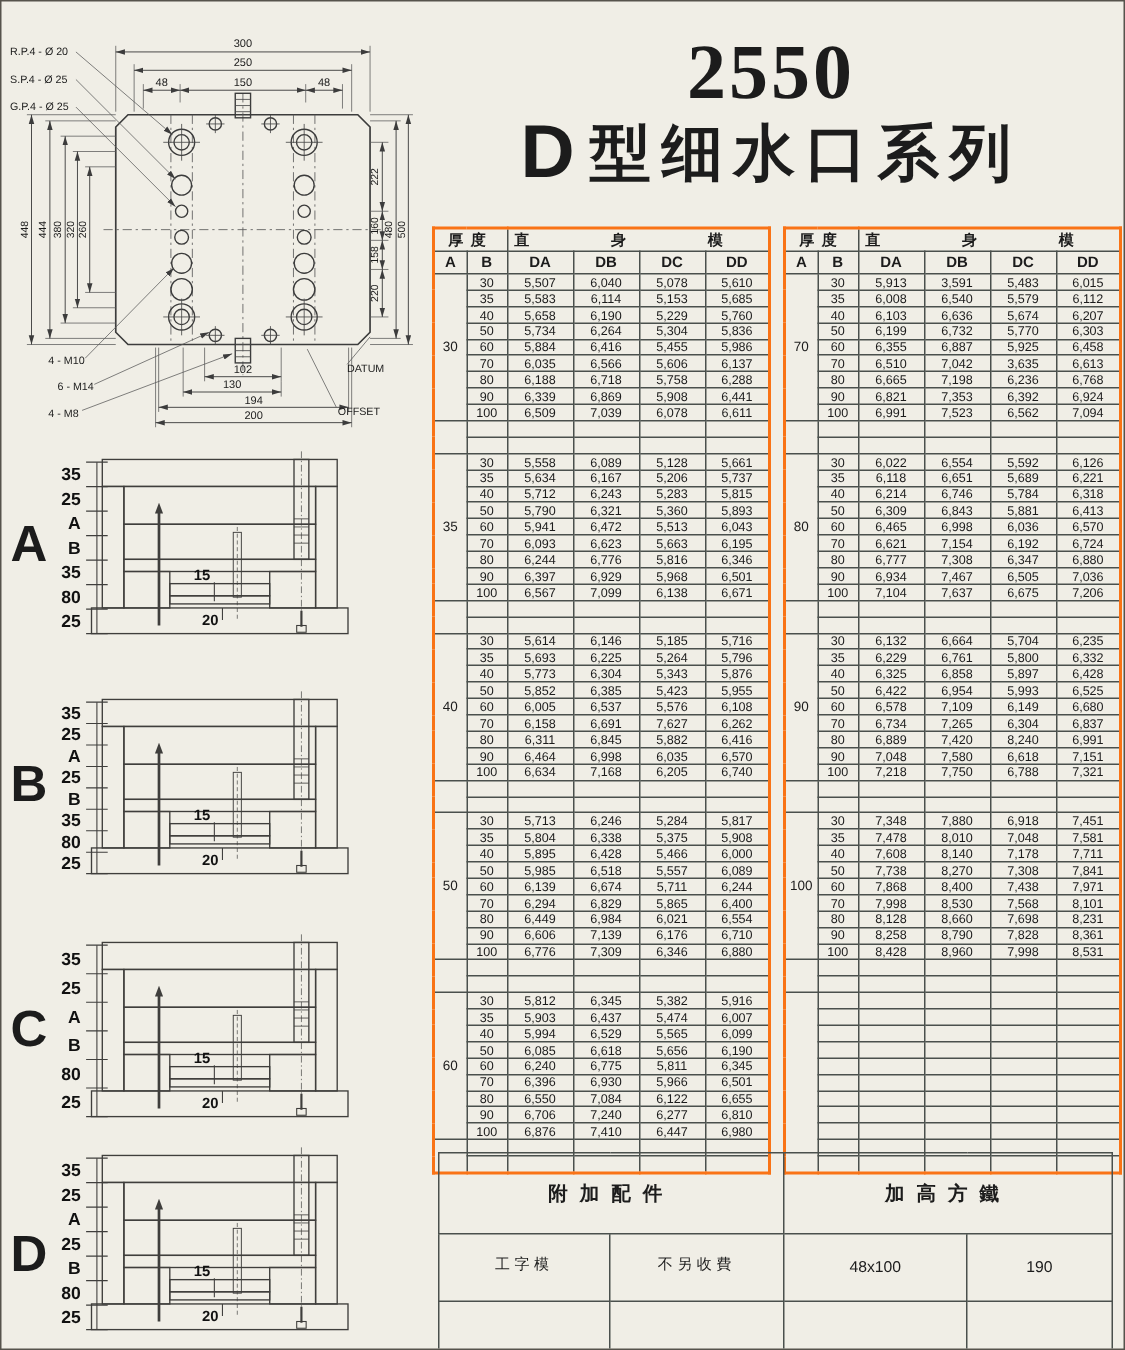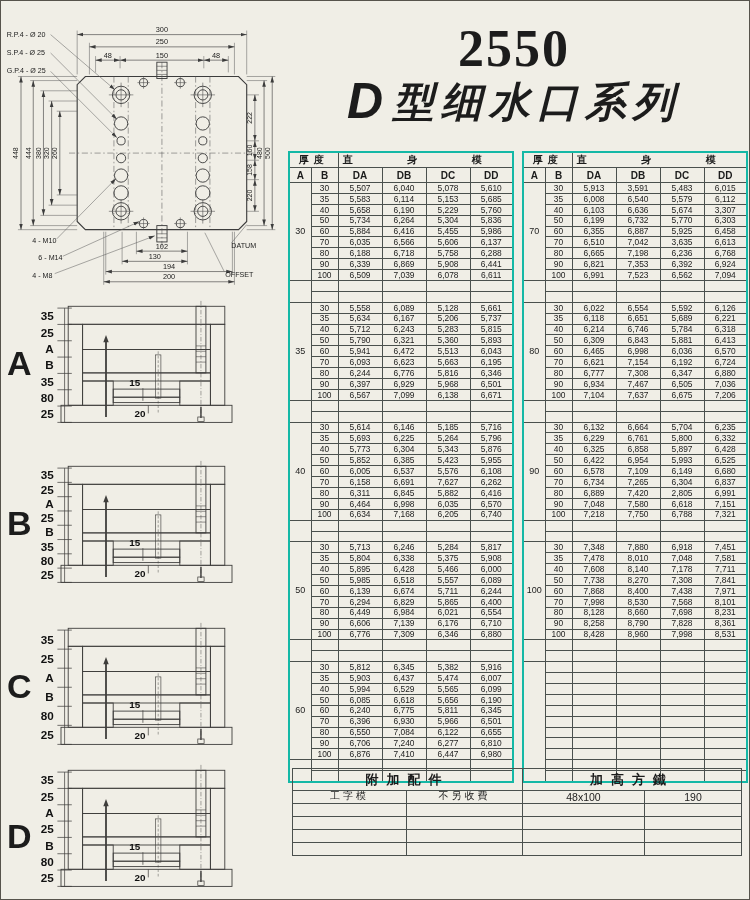--- a/index.html
+++ b/index.html
@@ -4,21 +4,21 @@
 <style>
   html,body{margin:0;padding:0;background:#d8d6cf;}
   .page{position:relative;width:750px;height:900px;background:#f0eee6;
         font-family:"Liberation Sans",sans-serif;color:#1c1c1c;overflow:hidden;
         border:1px solid #56534c;box-sizing:border-box;}
   
   .title-block{position:absolute;left:283px;top:22px;width:460px;text-align:center;}
   .title-model{font-family:"Liberation Serif",serif;font-weight:bold;font-size:52px;
                line-height:1.0;letter-spacing:2px;}
   .title-series{font-weight:bold;font-size:41px;letter-spacing:7px;line-height:1.05;
-                font-family:"Liberation Sans","DejaVu Sans",sans-serif;font-style:italic;}
+                font-family:"Liberation Sans","DejaVu Sans",sans-serif;}
   .series-d{font-size:50px;letter-spacing:10px;vertical-align:-2px;}
   
   .topview{position:absolute;left:4px;top:4px;width:272px;height:288px;}
   .topview svg{width:100%;height:100%;}
   .ol{fill:none;stroke:#3c3c3c;stroke-width:1.1;}
   .c1{fill:none;stroke:#3c3c3c;stroke-width:.9;}
   .cl{fill:none;stroke:#5a5a5a;stroke-width:.55;stroke-dasharray:6 2.5 1.5 2.5;}
   .xh{fill:none;stroke:#4a4a4a;stroke-width:.55;}
   .xl{fill:none;stroke:#5a5a5a;stroke-width:.5;}
   .dl{fill:none;stroke:#3c3c3c;stroke-width:.6;}
@@ -26,32 +26,32 @@
   .rt{font-size:6.8px;text-anchor:middle;fill:#1c1c1c;}
   .ct{font-size:7px;text-anchor:start;fill:#1c1c1c;}
   
   .diag{position:absolute;left:24px;width:216px;height:137px;}
   .diag svg{width:100%;height:100%;}
   .dletter{position:absolute;left:6px;font-size:34px;font-weight:bold;
            font-family:"Liberation Sans",sans-serif;}
   
   .dtable{position:absolute;top:150px;width:224px;}
   .dtable table{border-collapse:collapse;width:100%;table-layout:fixed;
-                border:2px solid #14b8a6;}
+                border:2px solid #f97316;}
   .dtable th,.dtable td{border:1px solid #4a504d;padding:0;text-align:center;
                 overflow:hidden;white-space:nowrap;}
   .dtable thead th{height:14px;font-size:10px;font-weight:bold;}
   .h-cjk{font-family:"Liberation Serif",serif;font-weight:bold;font-size:12px;letter-spacing:5px;}
   .body-h{letter-spacing:26px;}
   .dtable td{height:9.9px;font-size:8.4px;line-height:1;}
   .dtable td.ac{font-size:9px;}
   
   .acc{position:absolute;left:291px;top:767px;width:449px;}
   .acc table{border-collapse:collapse;width:100%;table-layout:fixed;border:1.6px solid #343936;}
-  .acc th,.acc td{border:1px solid #4a504d;padding:0;text-align:center;overflow:hidden;}
+  .acc th,.acc td{border:1px solid #4a504d;padding:16px;text-align:center;overflow:hidden;}
   .acc th{height:21px;font-family:"Liberation Serif",serif;font-weight:bold;
           font-size:13px;letter-spacing:8px;}
   .acc td{height:12px;font-size:10.5px;line-height:1;}
   .acc td.cjk{font-family:Liberation Mono, monospace;font-size:10px;letter-spacing:3px;margin-top:48px;}
 </style>
 </head>
 <body>
 
 <div class="page">
 
@@ -858,21 +858,21 @@
             <td class="vc">6,008</td>
             <td class="vc">6,540</td>
             <td class="vc">5,579</td>
             <td class="vc">6,112</td>
           </tr>
           <tr>
             <td class="bc">40</td>
             <td class="vc">6,103</td>
             <td class="vc">6,636</td>
             <td class="vc">5,674</td>
-            <td class="vc">3,307</td>
+            <td class="vc">6,207</td>
           </tr>
           <tr>
             <td class="bc">50</td>
             <td class="vc">6,199</td>
             <td class="vc">6,732</td>
             <td class="vc">5,770</td>
             <td class="vc">6,303</td>
           </tr>
           <tr>
             <td class="bc">60</td>
@@ -1043,21 +1043,21 @@
             <td class="bc">70</td>
             <td class="vc">6,734</td>
             <td class="vc">7,265</td>
             <td class="vc">6,304</td>
             <td class="vc">6,837</td>
           </tr>
           <tr>
             <td class="bc">80</td>
             <td class="vc">6,889</td>
             <td class="vc">7,420</td>
-            <td class="vc">2,805</td>
+            <td class="vc">8,240</td>
             <td class="vc">6,991</td>
           </tr>
           <tr>
             <td class="bc">90</td>
             <td class="vc">7,048</td>
             <td class="vc">7,580</td>
             <td class="vc">6,618</td>
             <td class="vc">7,151</td>
           </tr>
           <tr>

